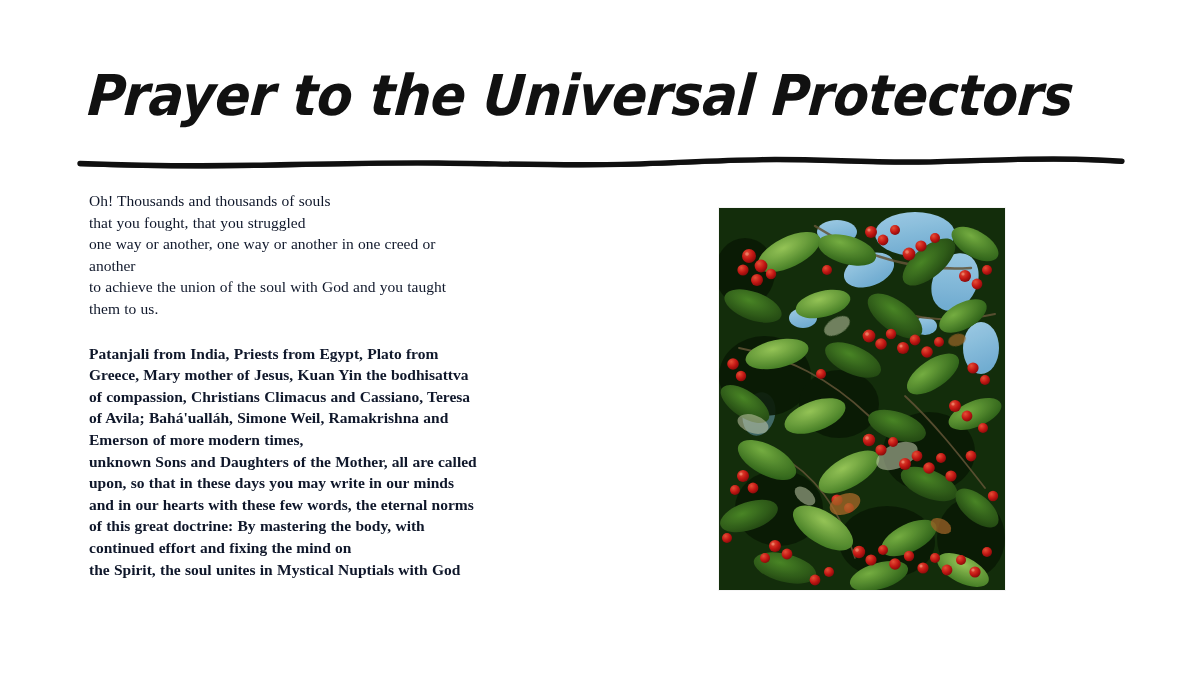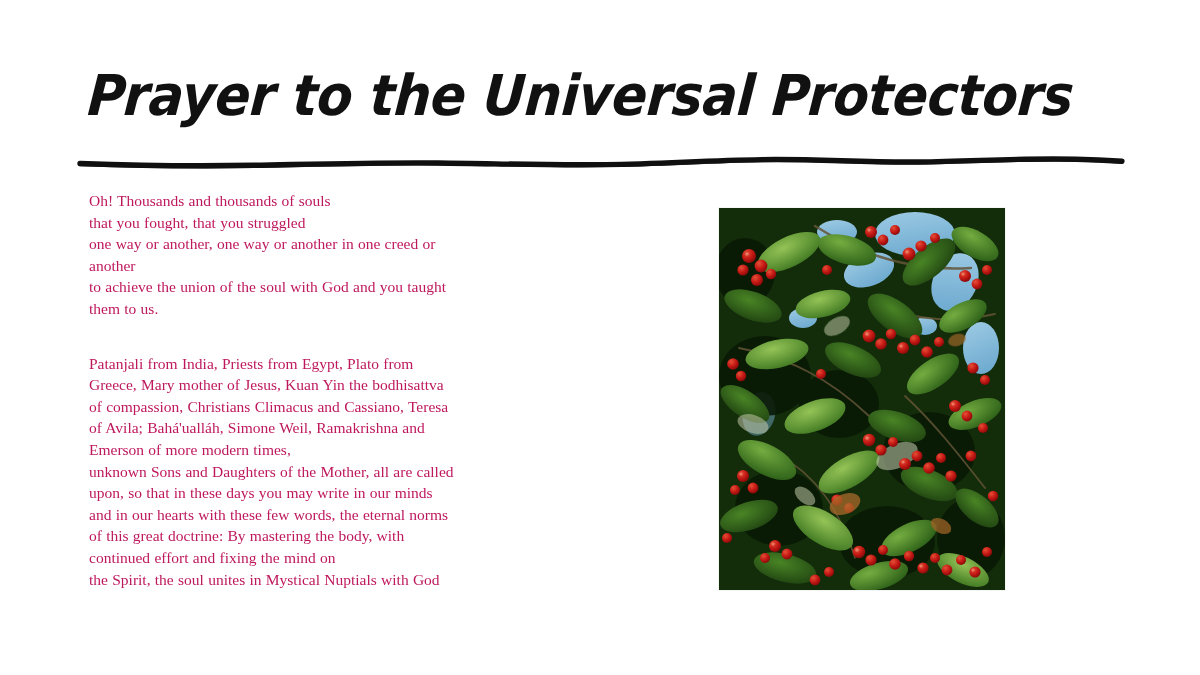--- a/index.html
+++ b/index.html
@@ -64,26 +64,27 @@
     position: absolute;
     left: 89px;
     top: 190px;
     width: 500px;
   }
   .verse {
     margin: 0;
     font-family: "Liberation Serif", serif;
     font-size: 15.5px;
     line-height: 21.6px;
-    color: #be185d;
+    color: #0f172a;
     white-space: pre-wrap;
     word-spacing: 0.4px;
   }
   .verse + .verse {
-    margin-top: 33px;
+    margin-top: 23px;
+    font-weight: bold;
   }
 
   
   .photo {
     position: absolute;
     left: 719px;
     top: 208px;
     width: 286px;
     height: 382px;
     overflow: hidden;

